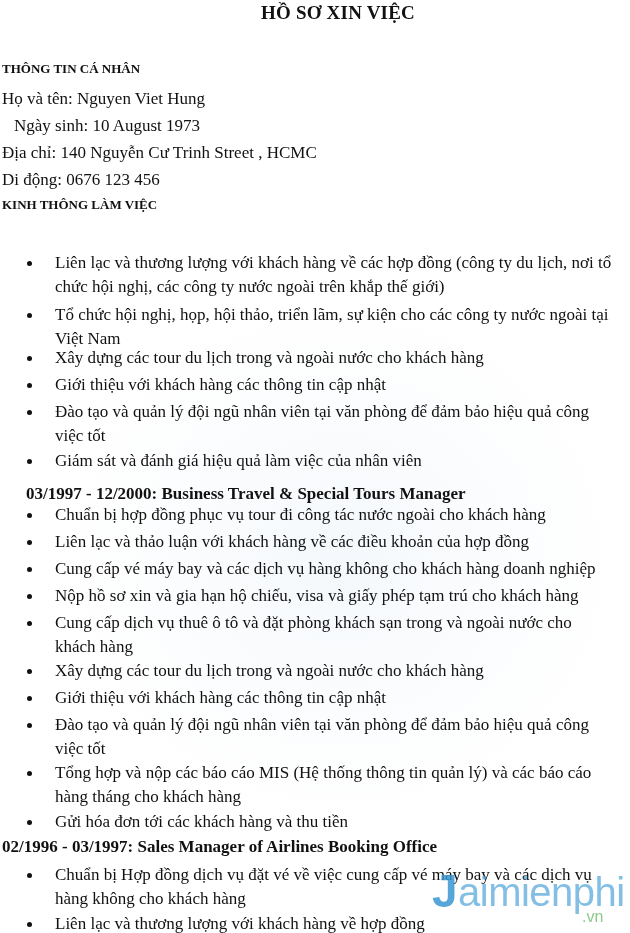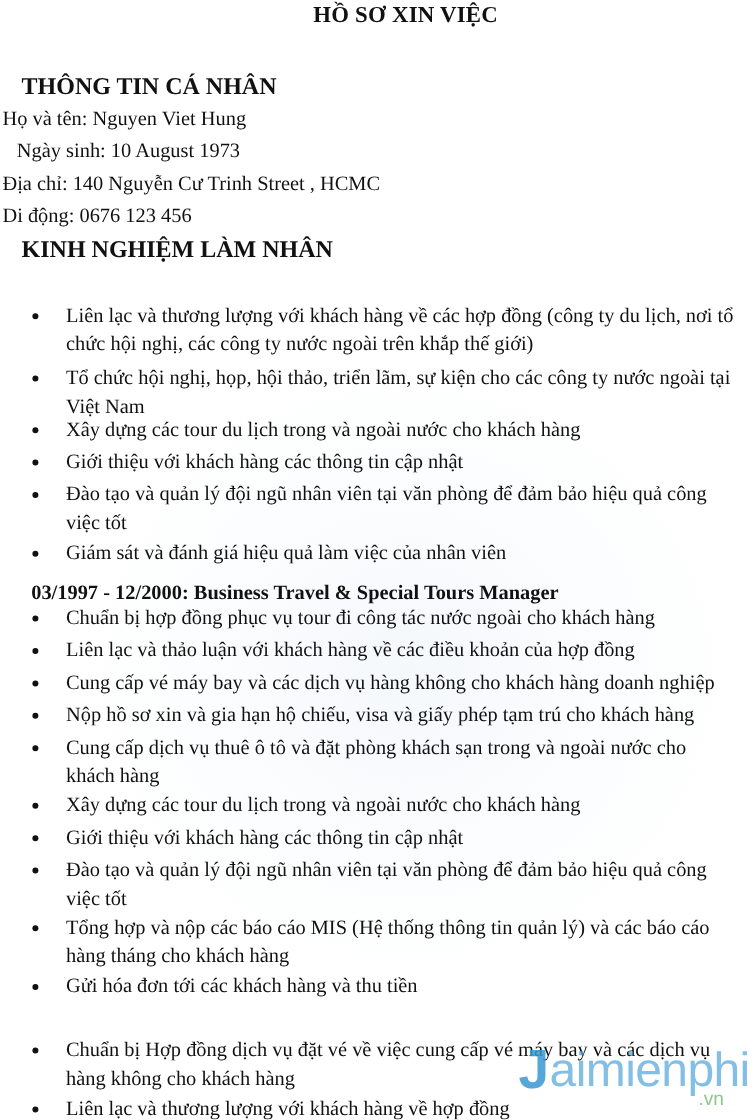--- a/index.html
+++ b/index.html
@@ -38,23 +38,23 @@
       left: 0;
       width: 630px;
       text-align: center;
       font-weight: bold;
       font-size: 19px;
       letter-spacing: 0.2px;
       margin-left: 23px;
     }
     .section-heading {
       position: absolute;
-      left: 18px;
-      font-weight: bold;
-      font-size: 20px;
+      left: 2px;
+      font-weight: bold;
+      font-size: 13px;
       white-space: nowrap;
     }
     .info-line {
       position: absolute;
       left: 2px;
       font-size: 17px;
       white-space: nowrap;
     }
     .job-heading {
       position: absolute;
@@ -131,21 +131,21 @@
   <div class="bg-watermark"></div>
 
   <div class="title">HỒ SƠ XIN VIỆC</div>
 
   <div class="section-heading" style="top:61px;">THÔNG TIN CÁ NHÂN</div>
   <div class="info-line" style="top:89px;">Họ và tên: Nguyen Viet Hung</div>
   <div class="info-line" style="top:116px;margin-left:12px;">Ngày sinh: 10 August 1973</div>
   <div class="info-line" style="top:143px;">Địa chỉ:  140 Nguyễn Cư Trinh Street , HCMC</div>
   <div class="info-line" style="top:170px;">Di động: 0676 123 456</div>
 
-  <div class="section-heading" style="top:197px;">KINH NGHIỆM LÀM NHÂN</div>
+  <div class="section-heading" style="top:197px;">KINH THÔNG LÀM VIỆC</div>
 
 
   <div class="bullet" style="top:251px;">
     <span class="dot"></span>
     <span class="text">Liên lạc và thương lượng với khách hàng về các hợp đồng (công ty du lịch, nơi tổ
 chức hội nghị, các công ty nước ngoài trên khắp thế giới)</span>
   </div>
   <div class="bullet" style="top:303px;">
     <span class="dot"></span>
     <span class="text">Tổ chức hội nghị, họp, hội thảo, triển lãm, sự kiện cho các công ty nước ngoài tại
@@ -208,20 +208,21 @@
   <div class="bullet" style="top:761px;">
     <span class="dot"></span>
     <span class="text">Tổng hợp và nộp các báo cáo MIS (Hệ thống thông tin quản lý) và các báo cáo
 hàng tháng cho khách hàng</span>
   </div>
   <div class="bullet" style="top:810px;">
     <span class="dot"></span>
     <span class="text">Gửi hóa đơn tới các khách hàng và thu tiền</span>
   </div>
 
+  <div class="job-heading" style="top:837px;">02/1996 - 03/1997: Sales Manager of Airlines Booking Office</div>
 
   <div class="bullet" style="top:863px;">
     <span class="dot"></span>
     <span class="text">Chuẩn bị Hợp đồng dịch vụ đặt vé về việc cung cấp vé máy bay và các dịch vụ
 hàng không cho khách hàng</span>
   </div>
   <div class="bullet" style="top:912px;">
     <span class="dot"></span>
     <span class="text">Liên lạc và thương lượng với khách hàng về hợp đồng</span>
   </div>

